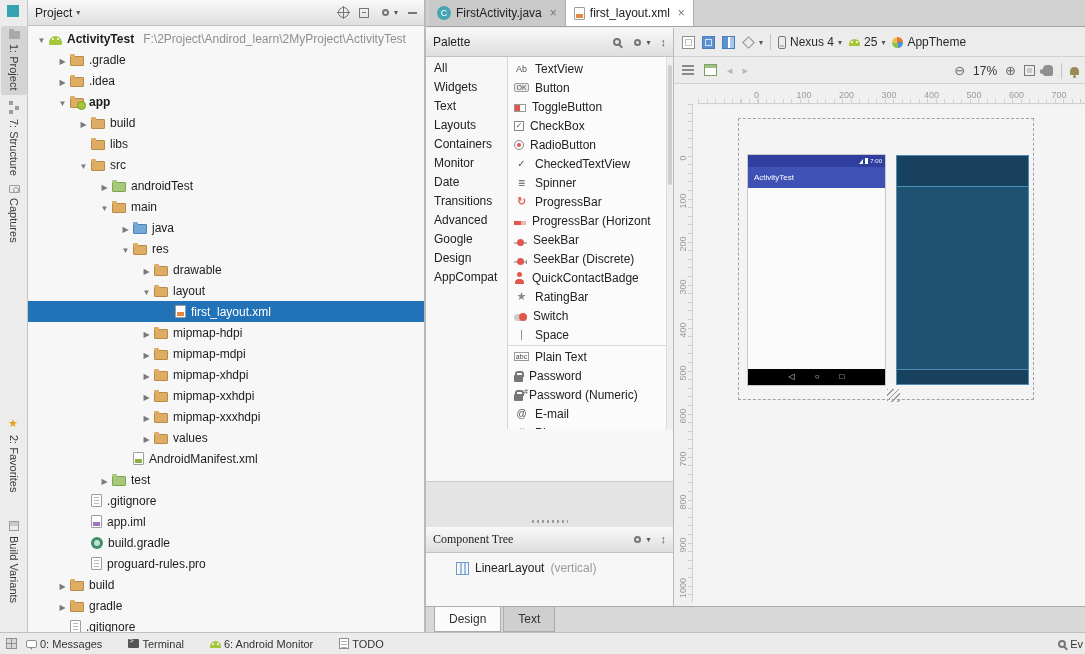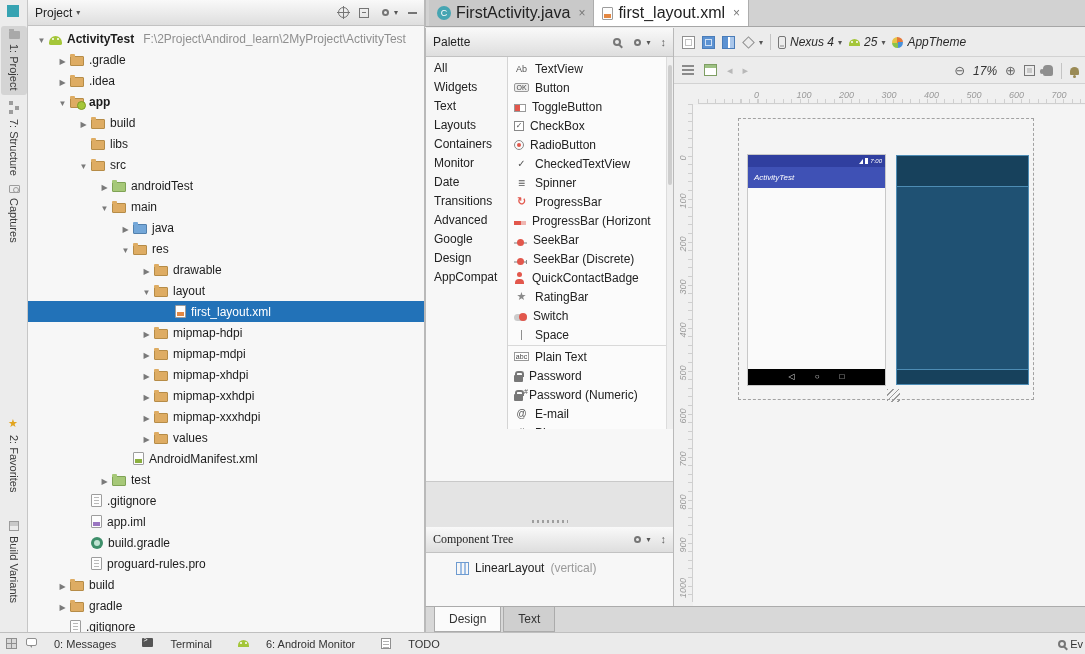--- a/index.html
+++ b/index.html
@@ -75,21 +75,21 @@
 .manifest-file-icon::after{content:"";position:absolute;left:1px;right:1px;bottom:1px;height:4px;background:#8bb03f;}
 .text-file-icon::after{content:"";position:absolute;left:2px;right:2px;top:2px;bottom:2px;background:repeating-linear-gradient(#b9b9b9 0 1px,transparent 1px 3px);}
 .iml-file-icon::after{content:"";position:absolute;left:1px;right:1px;bottom:1px;height:4px;background:#9a76c1;}
 .gradle-file-icon{width:12px;height:12px;background:#3e8f6a;border-radius:50%;}
 .gradle-file-icon::before{content:"";position:absolute;left:3px;top:3px;width:6px;height:6px;background:#bfe3d2;border-radius:50%;}
 
 
 .editor-tabbar{position:absolute;left:425px;top:0;width:660px;height:27px;background:#d2d2d2;border-bottom:1px solid #a6a6a6;border-left:1px solid #b9b9b9;display:flex;align-items:stretch;padding-left:3px;}
 .etab{display:flex;align-items:center;gap:5px;padding:0 8px;border-right:1px solid #adadad;background:#c9c9c9;}
 .etab.active{background:#ffffff;}
-.etab-label{font-size:16px;color:#222;}
+.etab-label{font-size:12px;color:#222;}
 .etab-close{color:#777;font-size:12px;margin-left:3px;}
 .java-class-icon{width:14px;height:14px;border-radius:50%;background:#46a5b2;}
 .java-class-icon::before{content:"C";position:absolute;inset:0;color:#fff;font-size:9px;line-height:14px;text-align:center;}
 
 
 .palette-pane{position:absolute;left:425px;top:28px;width:248px;height:578px;background:#f7f7f7;border-left:1px solid #b9b9b9;}
 .palette-pane .panel-header.palette-header{height:29px;}
 .palette-body{position:absolute;top:29px;left:0;width:100%;height:372px;display:flex;overflow:hidden;}
 .categories{width:82px;border-right:1px solid #d4d4d4;background:#f7f7f7;padding-top:2px;}
 .pcat{height:19px;line-height:19px;padding-left:8px;color:#222;}
@@ -134,21 +134,21 @@
 .plaintext-icon::before{content:"abc";font-size:7px;color:#444;border:1px solid #999;padding:0 1px;background:#fff;}
 .password-icon,.password-numeric-icon{width:9px;height:7px;background:#777;margin-top:5px;border-radius:1px;}
 .password-icon::before,.password-numeric-icon::before{content:"";position:absolute;top:-4px;left:1px;width:5px;height:4px;border:2px solid #777;border-bottom:none;border-radius:3px 3px 0 0;}
 .password-numeric-icon::after{content:"#";position:absolute;right:-5px;top:-6px;font-size:7px;color:#555;}
 .email-icon::before{content:"@";font-size:10px;color:#555;}
 .phone-icon::before{content:"#";font-size:10px;color:#555;}
 .postal-address-icon::before{content:"⌂";font-size:11px;color:#555;}
 .multiline-icon::before{content:"≡";font-size:12px;color:#555;text-decoration:underline;}
 
 
-.design-pane{position:absolute;left:673px;top:28px;width:412px;height:578px;background:#f0f0f0;border-left:1px solid #b9b9b9;overflow:hidden;font-style:italic;}
+.design-pane{position:absolute;left:673px;top:28px;width:412px;height:578px;background:#f0f0f0;border-left:1px solid #b9b9b9;overflow:hidden;}
 .dtoolbar1{position:absolute;top:0;left:0;width:100%;height:29px;background:#ececec;border-bottom:1px solid #d2d2d2;display:flex;align-items:center;gap:7px;padding:0 8px;}
 .dtoolbar2{position:absolute;top:29px;left:0;width:100%;height:27px;background:#ececec;border-bottom:1px solid #d2d2d2;display:flex;align-items:center;gap:10px;padding:0 8px;}
 .tsep{width:1px;height:16px;background:#c4c4c4;}
 .tb-select{display:flex;align-items:center;gap:4px;color:#2a2a2a;}
 .dt2-right{position:absolute;right:6px;top:0;height:27px;display:flex;align-items:center;gap:8px;text-align:right;}
 .zoom-label{color:#333;}
 
 .show-design-icon{width:13px;height:13px;border:1px solid #8f8f8f;background:#fff;}
 .show-design-icon::before{content:"";position:absolute;inset:2px;border:1px solid #c2c2c2;}
 .show-blueprint-icon{width:13px;height:13px;border:1px solid #4a7cb8;background:#5c92d2;}
@@ -199,21 +199,21 @@
 .bp-top{position:absolute;top:0;left:0;right:0;height:31px;background:#17415c;border-bottom:1px solid #4d8cb4;}
 .bp-bottom{position:absolute;bottom:0;left:0;right:0;height:15px;background:#17415c;border-top:1px solid #4d8cb4;}
 .resize-handle{position:absolute;left:194px;top:284px;width:13px;height:13px;background:repeating-linear-gradient(135deg,#9a9a9a 0 1px,transparent 1px 4px);}
 
 
 .bottom-tabs{position:absolute;left:425px;top:606px;width:660px;height:26px;background:#d8d8d8;border-top:1px solid #ababab;border-left:1px solid #b9b9b9;display:flex;align-items:stretch;padding-left:8px;gap:2px;}
 .btab{display:flex;align-items:center;padding:0 14px;color:#333;background:#cfcfcf;border:1px solid #ababab;border-top:none;}
 .btab.active{background:#fbfbfb;}
 .status-bar{position:absolute;left:0;top:632px;width:1085px;height:22px;background:#ebebeb;border-top:1px solid #bfbfbf;display:flex;align-items:center;font-size:11px;color:#333;}
 #sb-items{display:flex;align-items:center;margin-left:26px;}
-.sb-item{display:flex;align-items:flex-start;gap:17px;margin-right:26px;}
+.sb-item{display:flex;align-items:center;gap:3px;margin-right:26px;}
 .sb-right{position:absolute;right:2px;display:flex;align-items:center;gap:4px;padding-left:23px;}
 .tool-windows-toggle-icon{position:absolute;left:6px;width:11px;height:11px;border:1px solid #8f8f8f;background:#d9d9d9;}
 .tool-windows-toggle-icon::before{content:"";position:absolute;left:4px;top:0;bottom:0;width:1px;background:#8f8f8f;}
 .tool-windows-toggle-icon::after{content:"";position:absolute;top:4px;left:0;right:0;height:1px;background:#8f8f8f;}
 .messages-icon{width:11px;height:8px;border:1px solid #8f8f8f;border-radius:2px;background:#fff;}
 .messages-icon::after{content:"";position:absolute;left:2px;bottom:-3px;border-left:3px solid transparent;border-top:3px solid #8f8f8f;}
 .terminal-icon{width:11px;height:9px;background:#555;border-radius:1px;}
 .terminal-icon::before{content:">";position:absolute;left:1px;top:-2px;color:#fff;font-size:7px;}
 .android-icon{width:11px;height:7px;background:#a4c639;border-radius:6px 6px 0 0;margin-top:2px;}
 .android-icon::before{content:"";position:absolute;left:2px;top:2px;width:2px;height:2px;background:#fff;border-radius:50%;box-shadow:5px 0 0 #fff;}

